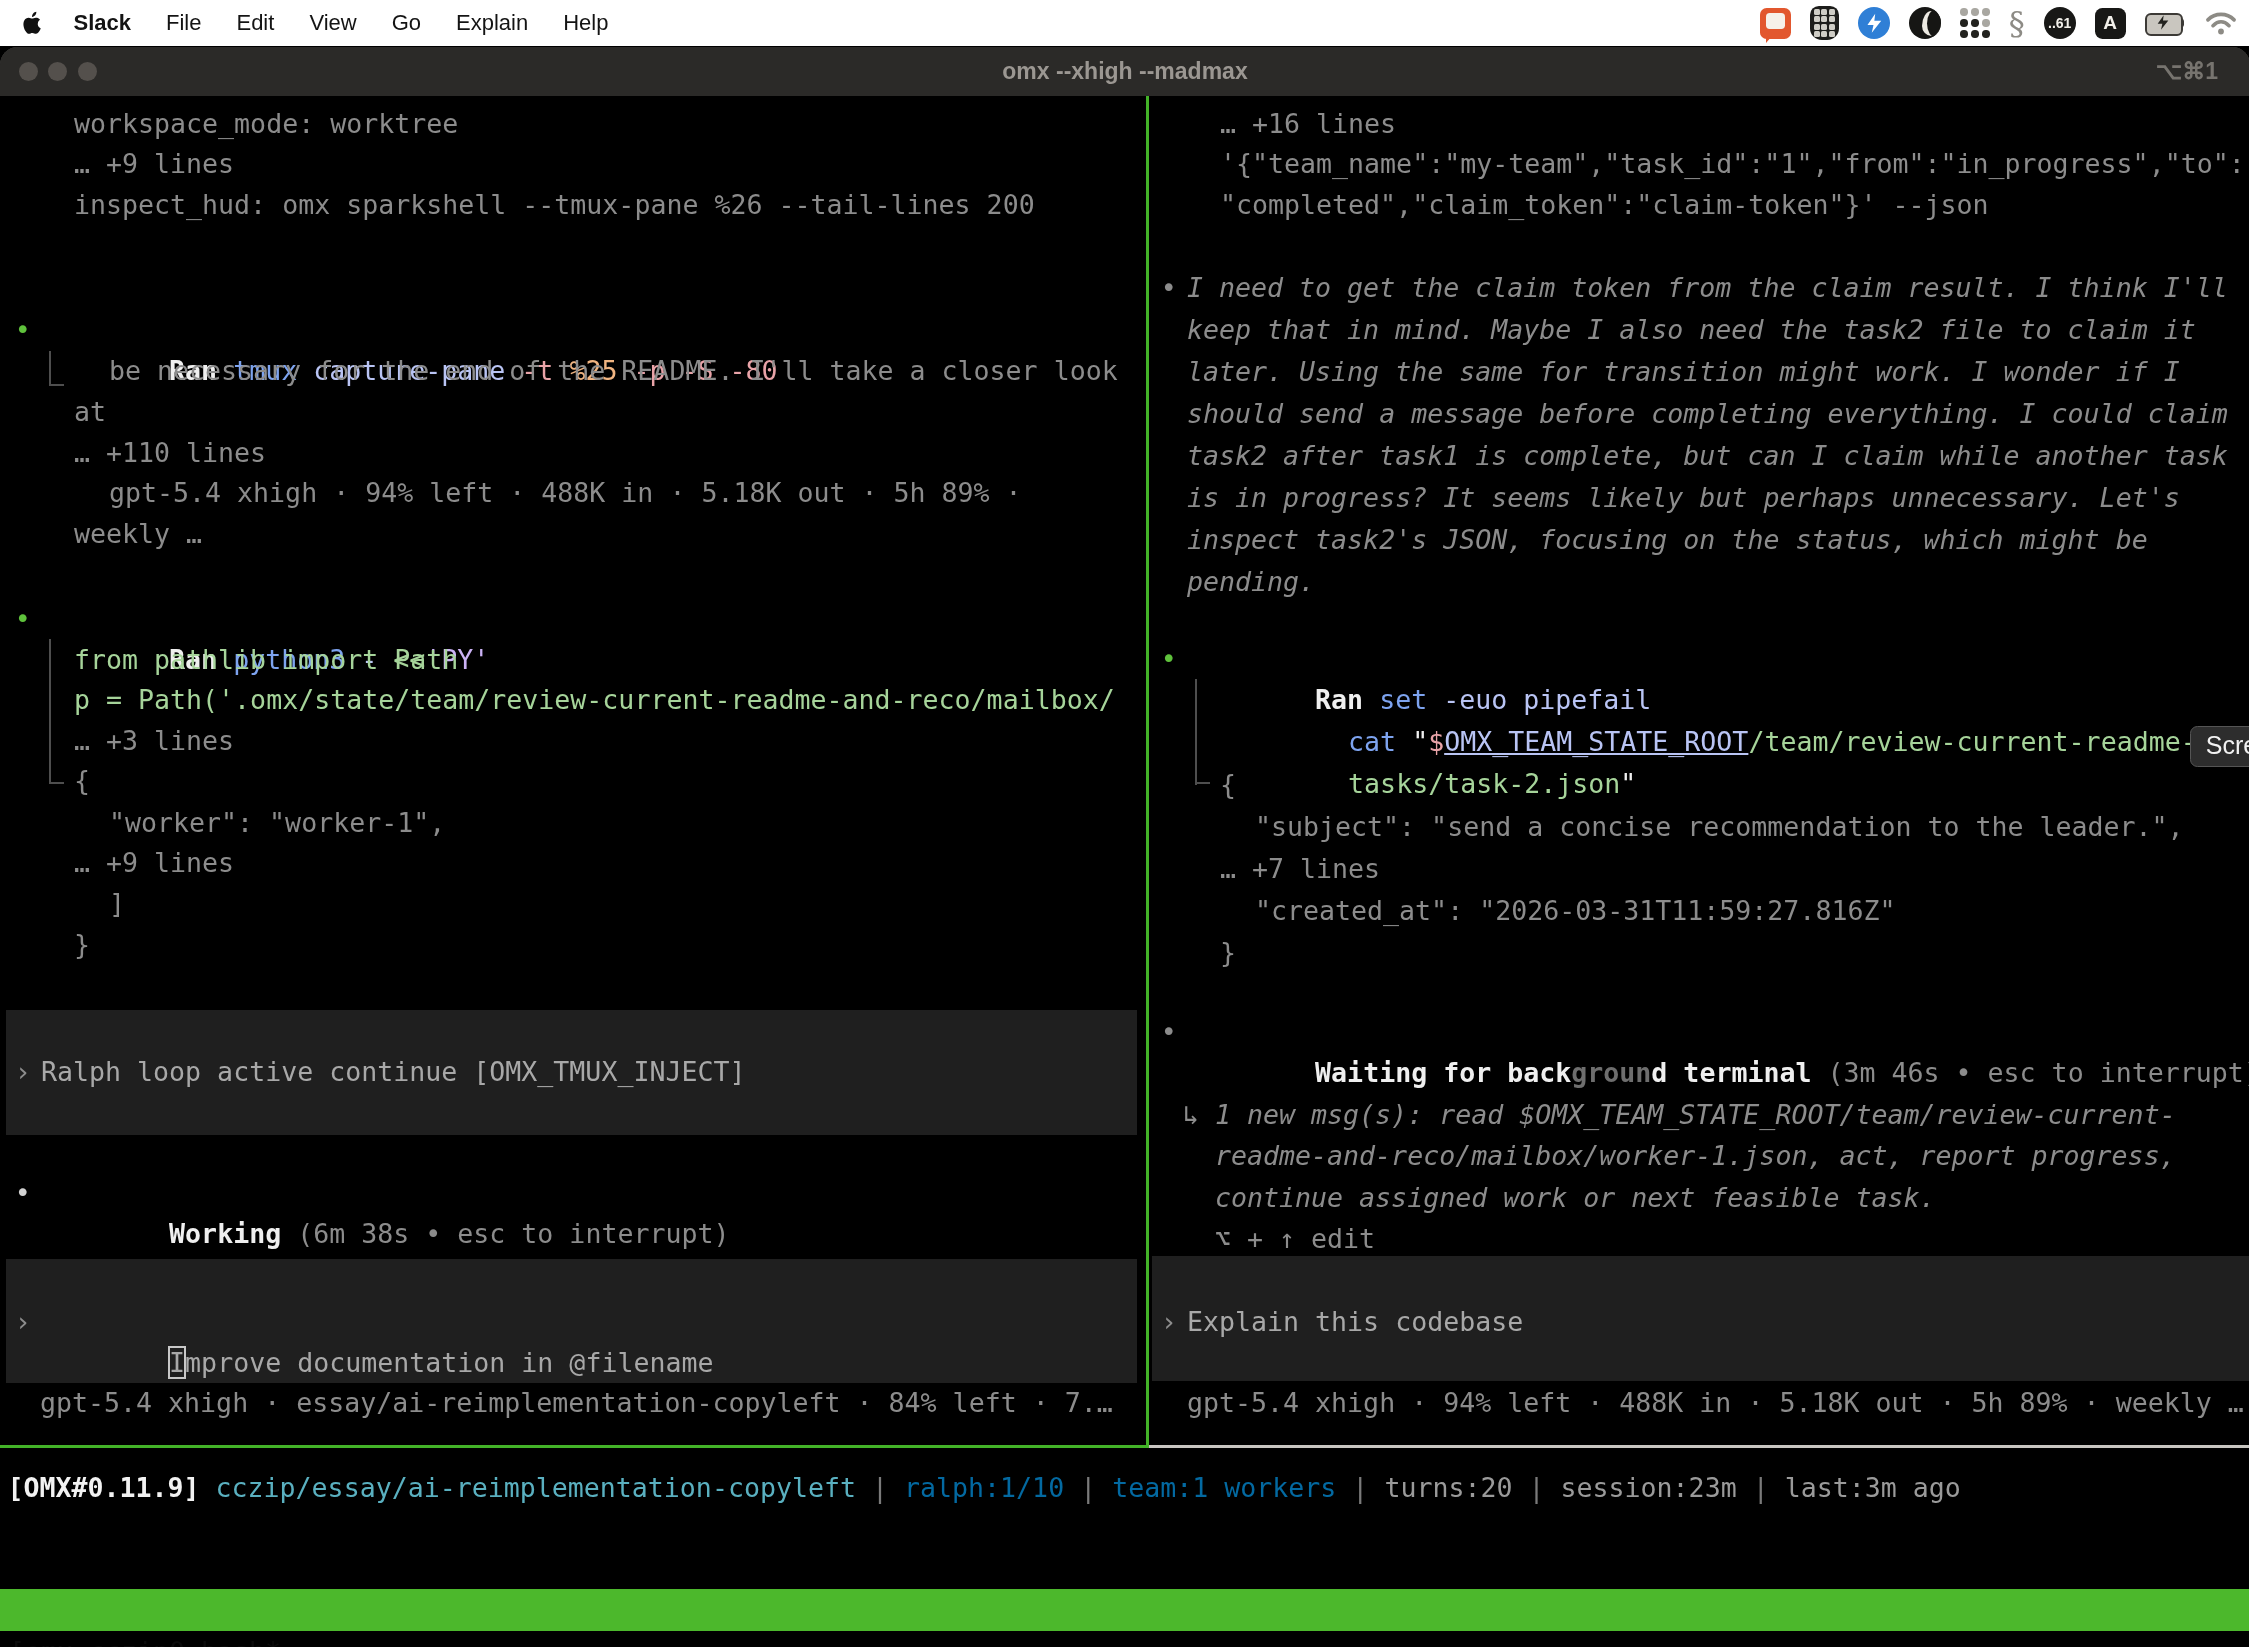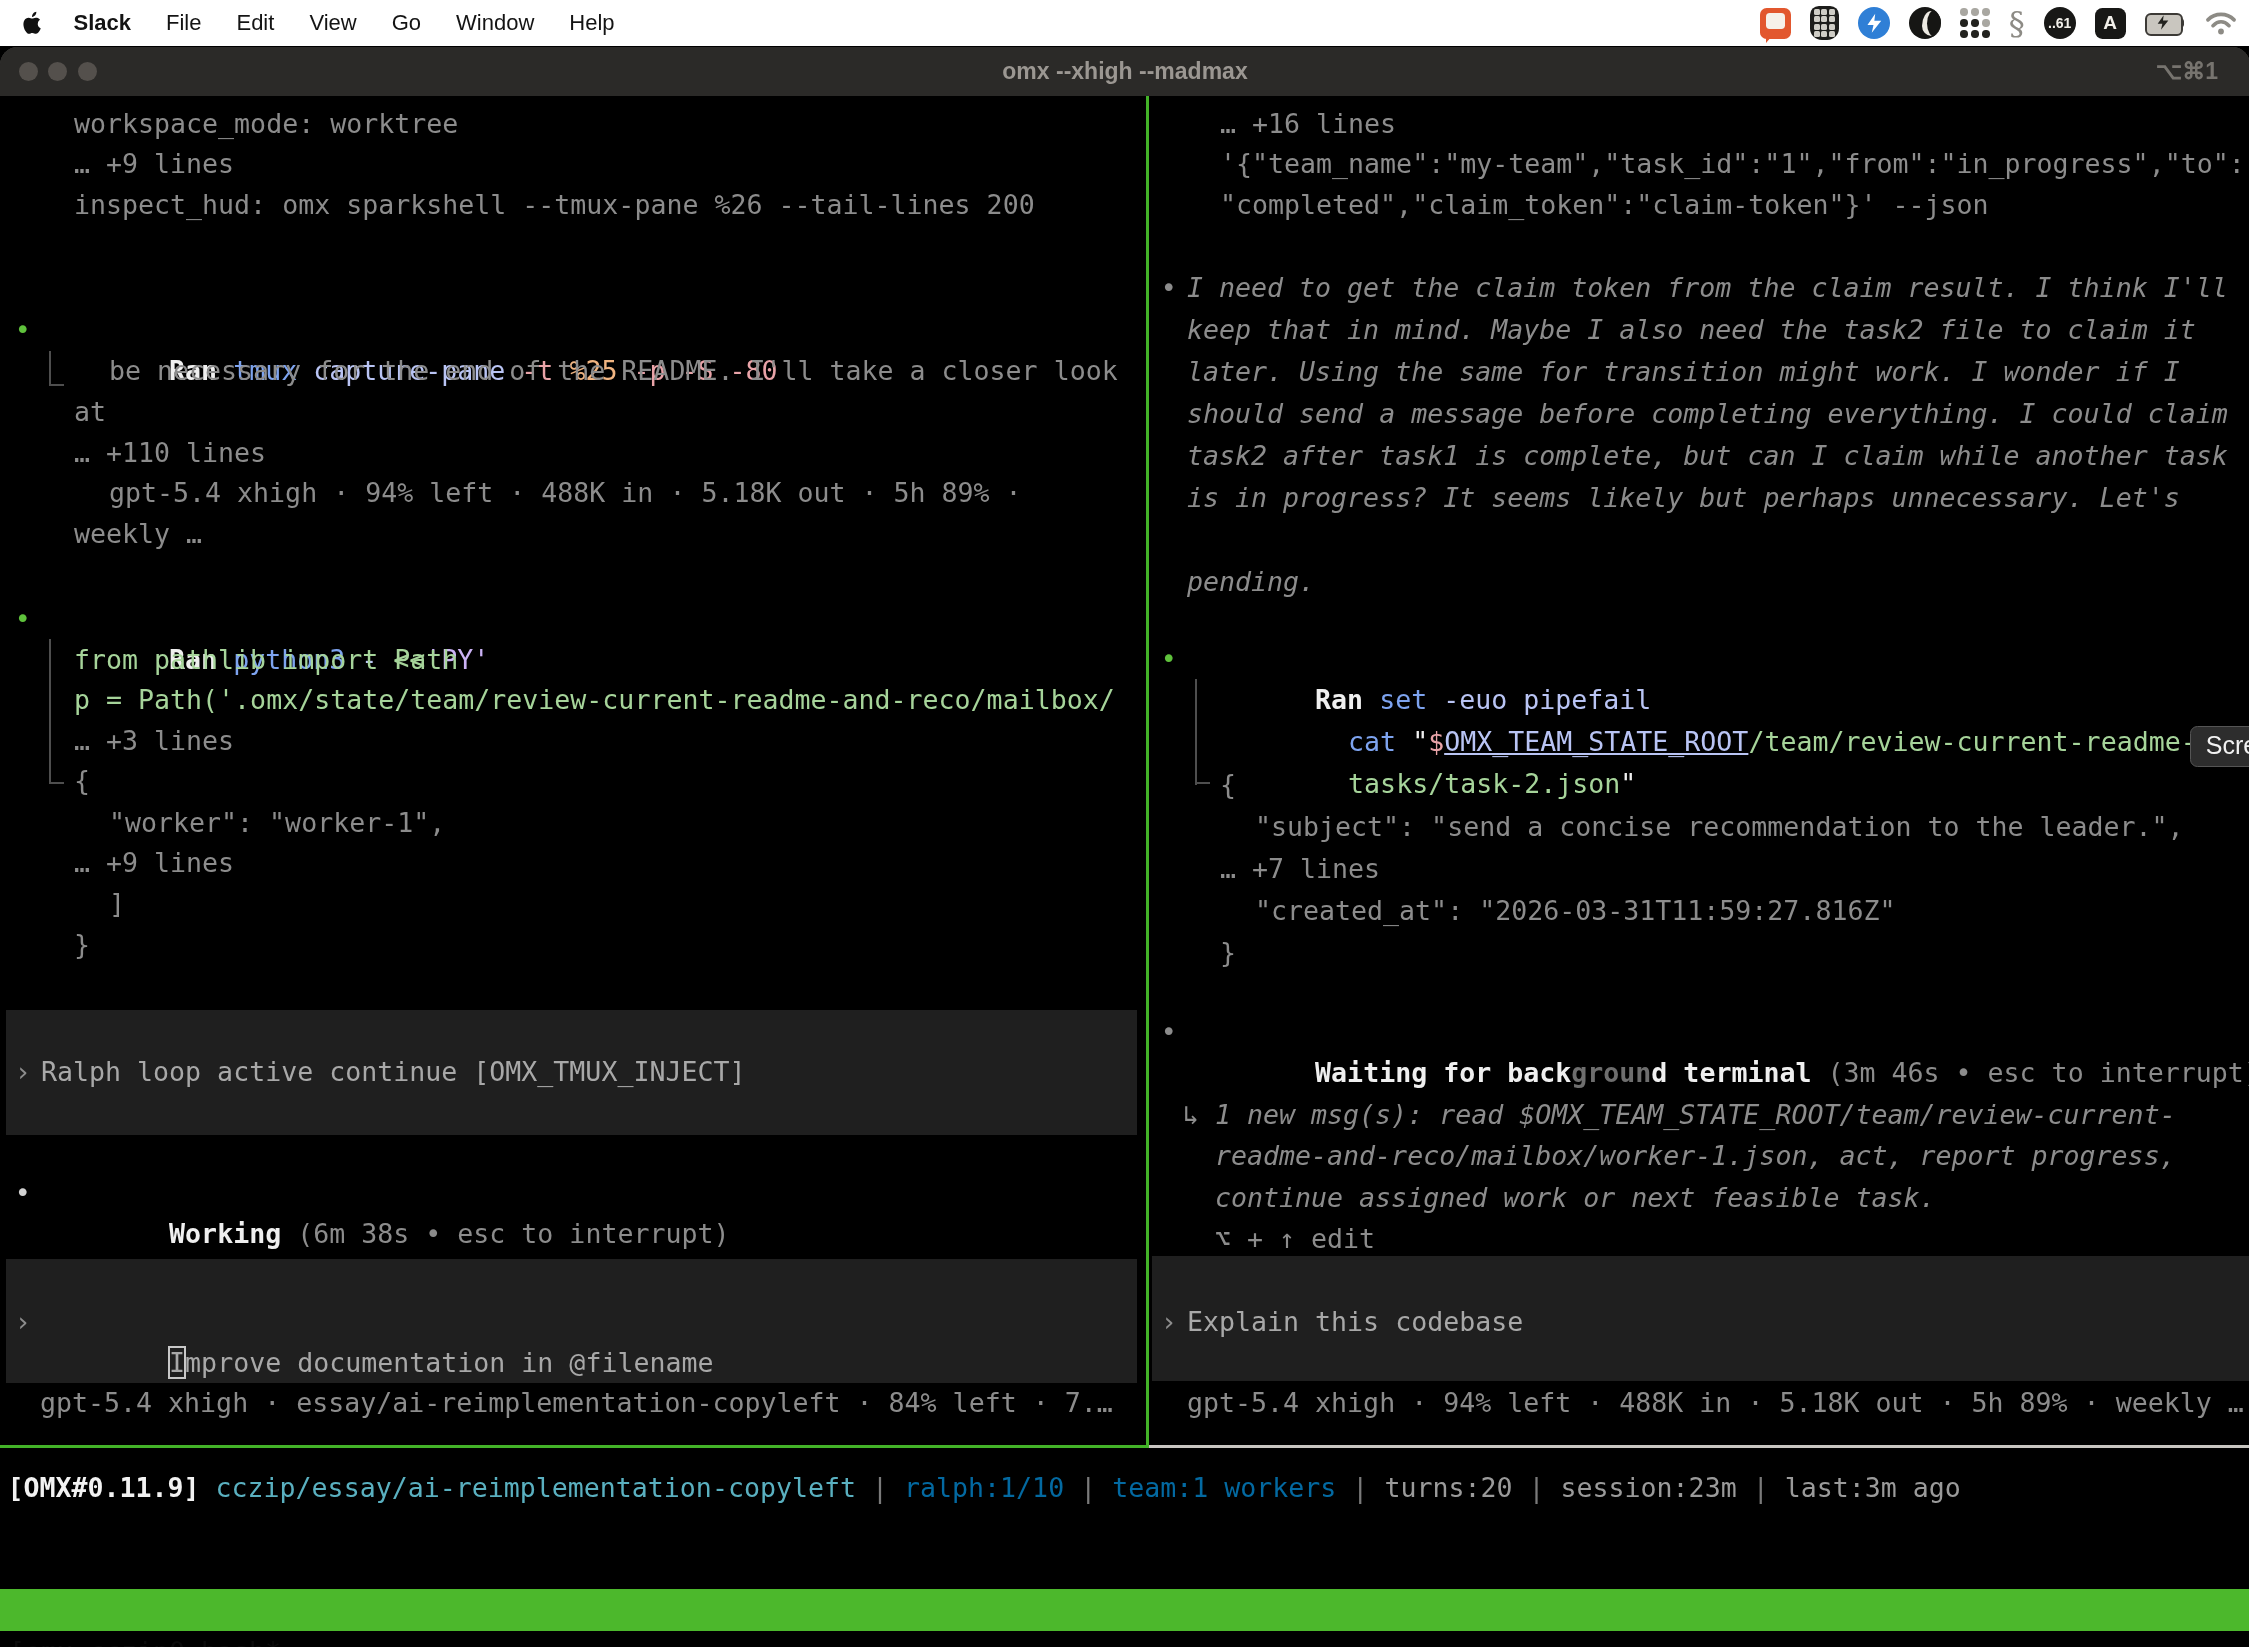--- a/index.html
+++ b/index.html
@@ -90,21 +90,21 @@
       <path d="M17.2 14.7c0-3 2.4-4.4 2.5-4.5-1.4-2-3.5-2.3-4.2-2.3-1.8-.2-3.5 1-4.4 1-.9 0-2.3-1-3.8-1-2 0-3.8 1.2-4.8 3-2 3.6-.5 8.8 1.5 11.7 1 1.4 2.1 3 3.6 2.9 1.5-.1 2-.9 3.8-.9s2.3.9 3.8.9c1.6 0 2.6-1.4 3.6-2.8.7-1 1.3-2.2 1.6-3.4-3.2-1.2-3.2-4.6-3.2-4.6z"></path>
       <path d="M14.4 5.3c.8-1 1.4-2.4 1.2-3.8-1.2.1-2.6.8-3.4 1.8-.8.9-1.4 2.3-1.2 3.7 1.3.1 2.6-.7 3.4-1.7z"></path>
     </svg>
   </span>
   <div class="menu-items">
     <span class="menu-app">Slack</span>
     <span>File</span>
     <span>Edit</span>
     <span>View</span>
     <span>Go</span>
-    <span>Window</span>
+    <span>Explain</span>
     <span>Help</span>
   </div>
   <div class="menu-status">
     <span class="sicon">
         <span class="ic-chat">
           <span class="inner"></span>
           <span class="tail"></span>
         </span>
       </span>
     <span class="sicon">
@@ -245,20 +245,21 @@
       <div class="ln" style="left:71px;top:47px;">'{"team_name":"my-team","task_id":"1","from":"in_progress","to":</div>
       <div class="ln" style="left:71px;top:88px;">"completed","claim_token":"claim-token"}' --json</div>
 
       <div class="ln" style="left:11.8px;top:171px;">•</div>
       <div class="ln it" style="left:38px;top:171px;">I need to get the claim token from the claim result. I think I'll</div>
       <div class="ln it" style="left:38px;top:213px;">keep that in mind. Maybe I also need the task2 file to claim it</div>
       <div class="ln it" style="left:38px;top:297px;">should send a message before completing everything. I could claim</div>
       <div class="ln it" style="left:38px;top:255px;">later. Using the same for transition might work. I wonder if I</div>
       <div class="ln it" style="left:38px;top:339px;">task2 after task1 is complete, but can I claim while another task</div>
       <div class="ln it" style="left:38px;top:381px;">is in progress? It seems likely but perhaps unnecessary. Let's</div>
+      <div class="ln it" style="left:38px;top:423px;">inspect task2's JSON, focusing on the status, which might be</div>
       <div class="ln it" style="left:38px;top:465px;">pending.</div>
 
       <div class="ln c-bullet" style="left:11.8px;top:542px;">•</div>
       <div class="ln" style="left:38px;top:542px;">
         <span class="c-white b">Ran</span><span class="c-blue"> set</span><span class="c-lav"> -euo pipefail</span>
       </div>
       <div class="vline" style="left:46px;top:583px;height:106px;"></div>
       <div class="hline" style="left:46px;top:686px;width:14.8px;"></div>
       <div class="ln" style="left:71px;top:584px;">
         <span class="c-blue">cat </span><span class="c-white">"</span><span class="c-pink">$</span><span class="c-lav c-underline">OMX_TEAM_STATE_ROOT</span><span class="c-green">/team/review-current-readme-and-reco/</span>

